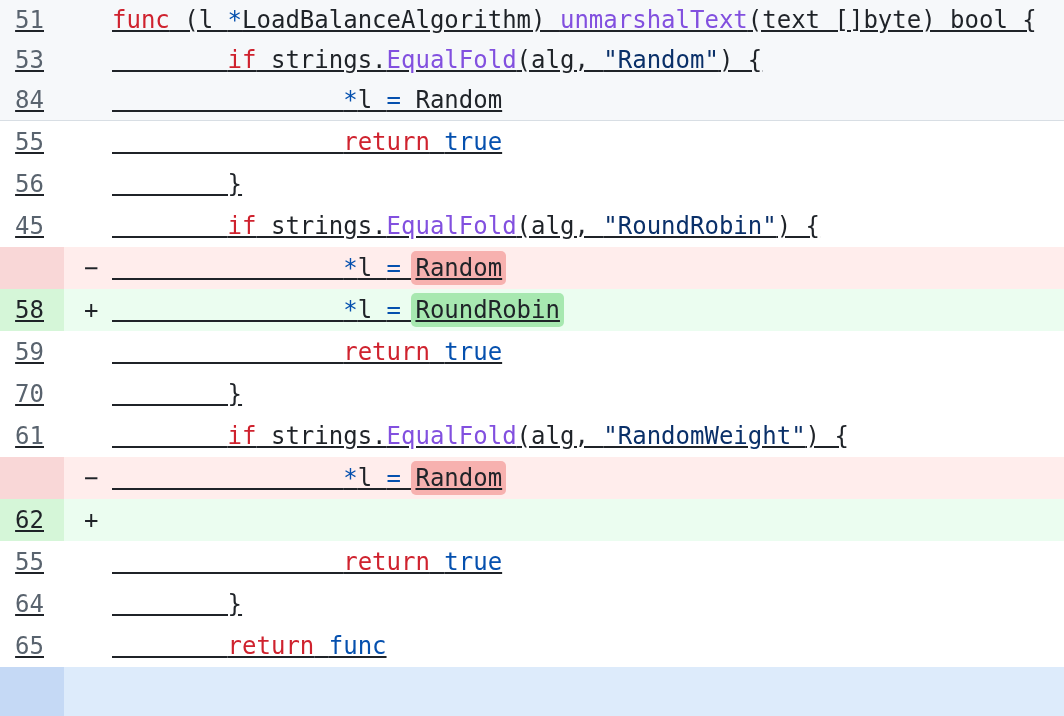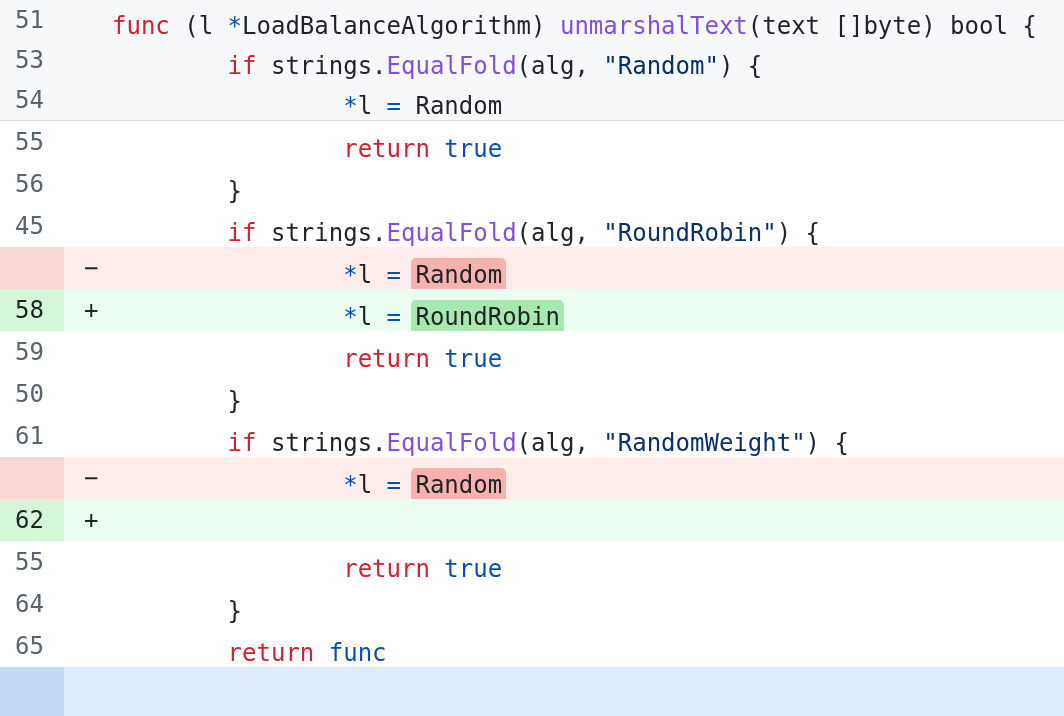--- a/index.html
+++ b/index.html
@@ -24,20 +24,21 @@
     background: var(--context-section-bg);
     border-bottom: 1px solid var(--divider);
   }
   .section.main { background: var(--main-section-bg); }
 
   .row {
     display: flex;
     align-items: center;
     font-size: 24px;
     color: var(--plain);
+    text-decoration: underline;
   }
   .section.top .row  { height: 40px; }
   .section.main .row { height: 42px; }
 
   .gutter {
     flex: 0 0 64px;
     width: 64px;
     box-sizing: border-box;
     text-align: right;
     padding-right: 20px;
@@ -56,21 +57,21 @@
   .row.add .gutter { background: var(--add-gutter-bg); color: var(--line-number-changed); }
 
   .code {
     flex: 1 1 auto;
     position: relative;
     box-sizing: border-box;
     padding-left: 48px;
     white-space: pre;
     align-self: stretch;
     display: flex;
-    align-items: flex-end;
+    align-items: center;
     overflow: hidden;
   }
   .marker {
     position: absolute;
     left: 20px;
     top: 50%;
     transform: translateY(-50%);
     color: var(--marker);
   }
   .content { white-space: pre; }
@@ -111,21 +112,21 @@
   <div class="section top" id="expanded-context">
       <div class="row context">
         <div class="gutter">51</div>
         <div class="code"><span class="marker"></span><span class="content"><span class="c-keyword">func</span><span class="c-plain"> (l </span><span class="c-constant">*</span><span class="c-plain">LoadBalanceAlgorithm) </span><span class="c-function">unmarshalText</span><span class="c-plain">(text []byte) bool {</span></span></div>
       </div>
       <div class="row context">
         <div class="gutter">53</div>
         <div class="code"><span class="marker"></span><span class="content"><span class="c-plain">        </span><span class="c-keyword">if</span><span class="c-plain"> strings.</span><span class="c-function">EqualFold</span><span class="c-plain">(alg, </span><span class="c-string">"Random"</span><span class="c-plain">) {</span></span></div>
       </div>
       <div class="row context">
-        <div class="gutter">54</div>
+        <div class="gutter">84</div>
         <div class="code"><span class="marker"></span><span class="content"><span class="c-plain">                </span><span class="c-constant">*</span><span class="c-plain">l </span><span class="c-constant">=</span><span class="c-plain"> Random</span></span></div>
       </div>
     </div>
   <div class="section main" id="hunk">
       <div class="row context">
         <div class="gutter">55</div>
         <div class="code"><span class="marker"></span><span class="content"><span class="c-plain">                </span><span class="c-keyword">return</span><span class="c-plain"> </span><span class="c-constant">true</span></span></div>
       </div>
       <div class="row context">
         <div class="gutter">56</div>
@@ -141,21 +142,21 @@
       </div>
       <div class="row add">
         <div class="gutter">58</div>
         <div class="code"><span class="marker">+</span><span class="content"><span class="c-plain">                </span><span class="c-constant">*</span><span class="c-plain">l </span><span class="c-constant">=</span><span class="c-plain"> </span><span class="c-plain word-add">RoundRobin</span></span></div>
       </div>
       <div class="row context">
         <div class="gutter">59</div>
         <div class="code"><span class="marker"></span><span class="content"><span class="c-plain">                </span><span class="c-keyword">return</span><span class="c-plain"> </span><span class="c-constant">true</span></span></div>
       </div>
       <div class="row context">
-        <div class="gutter">50</div>
+        <div class="gutter">70</div>
         <div class="code"><span class="marker"></span><span class="content"><span class="c-plain">        }</span></span></div>
       </div>
       <div class="row context">
         <div class="gutter">61</div>
         <div class="code"><span class="marker"></span><span class="content"><span class="c-plain">        </span><span class="c-keyword">if</span><span class="c-plain"> strings.</span><span class="c-function">EqualFold</span><span class="c-plain">(alg, </span><span class="c-string">"RandomWeight"</span><span class="c-plain">) {</span></span></div>
       </div>
       <div class="row del">
         <div class="gutter"></div>
         <div class="code"><span class="marker">−</span><span class="content"><span class="c-plain">                </span><span class="c-constant">*</span><span class="c-plain">l </span><span class="c-constant">=</span><span class="c-plain"> </span><span class="c-plain word-del">Random</span></span></div>
       </div>

